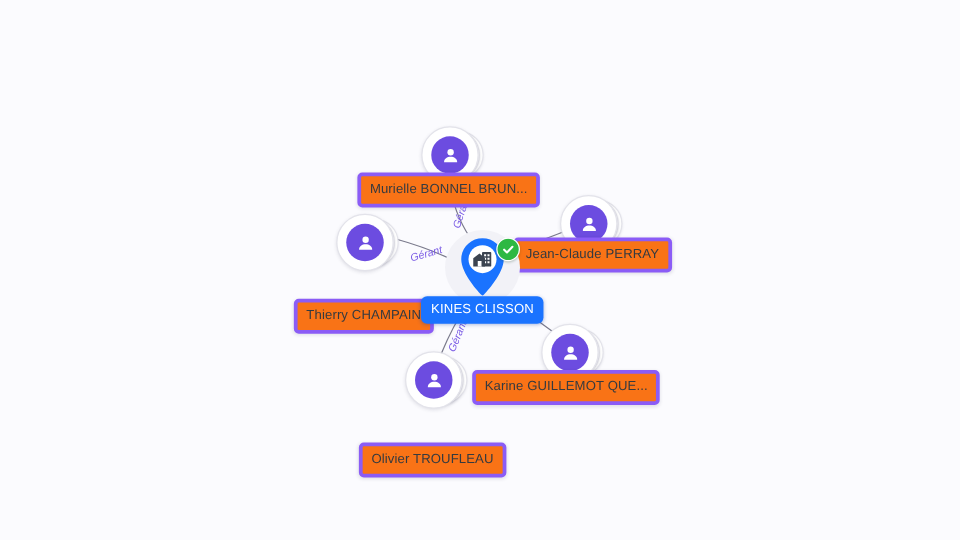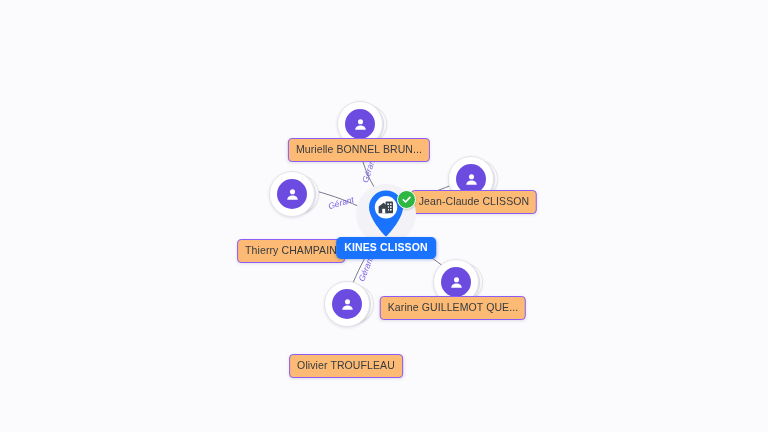--- a/index.html
+++ b/index.html
@@ -60,29 +60,29 @@
     background: #6c4ce0;
     display: flex;
     align-items: center;
     justify-content: center;
   }
   .avatar-circle svg { display: block; }
 
   .node-label {
     position: absolute;
     transform: translateX(-50%);
-    background: #fdba74;
+    background: #f97316;
     color: #343a40;
     font-size: 10.5px;
     line-height: 1;
     letter-spacing: .1px;
     white-space: nowrap;
     padding: 5px 7px 6px 7px;
     border-radius: 4px;
-    border: 1px solid #8b5cf6;
+    border: 3px solid #8b5cf6;
     box-shadow: 0 1px 3px rgba(40,40,70,.13);
   }
 
   
   .company {
     position: absolute;
     width: 0;
     height: 0;
   }
   .company-halo {
@@ -116,21 +116,21 @@
     justify-content: center;
     box-shadow: 0 1px 2px rgba(20,60,30,.25);
   }
   .company-label {
     position: absolute;
     transform: translateX(-50%);
     background: #1a73ff;
     color: #ffffff;
     font-size: 10.5px;
     line-height: 1;
-    font-weight: 700;
+    font-weight: 400;
     letter-spacing: .15px;
     white-space: nowrap;
     padding: 5px 8px 6px 8px;
     border-radius: 5px;
     box-shadow: 0 1px 3px rgba(20,60,160,.30);
   }
 
   
   .edge-label {
     position: absolute;
@@ -195,21 +195,21 @@
       <div class="stack-card c1">
         <div class="avatar-circle">
           <svg width="17" height="17" viewBox="0 0 24 24" fill="#ffffff">
             <circle cx="12" cy="8.2" r="3.6"></circle>
             <path d="M4.6 19.4c0-3.8 3.4-6 7.4-6s7.4 2.2 7.4 6z"></path>
           </svg>
         </div>
       </div>
     </div>
   </div>
-  <div class="node-label" style="left:474px; top:190px;">Jean-Claude CLISSON</div>
+  <div class="node-label" style="left:474px; top:190px;">Jean-Claude PERRAY</div>
 
   <div class="node" style="left:291px; top:193px;">
     <div class="avatar-stack">
       <div class="stack-card c3"></div>
       <div class="stack-card c2"></div>
       <div class="stack-card c1">
         <div class="avatar-circle">
           <svg width="17" height="17" viewBox="0 0 24 24" fill="#ffffff">
             <circle cx="12" cy="8.2" r="3.6"></circle>
             <path d="M4.6 19.4c0-3.8 3.4-6 7.4-6s7.4 2.2 7.4 6z"></path>

